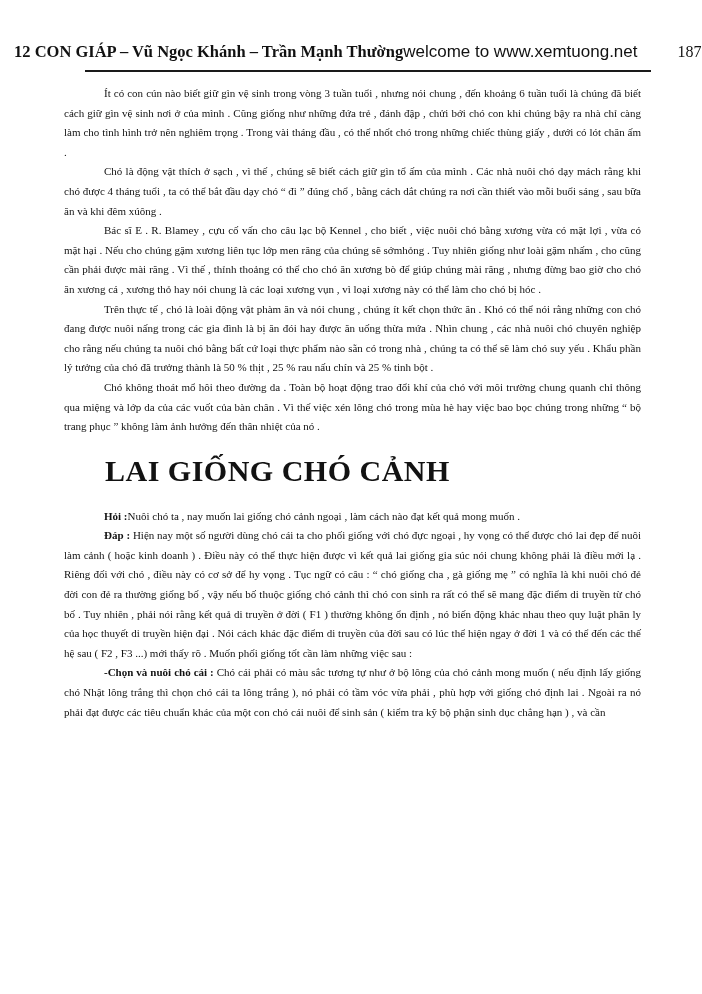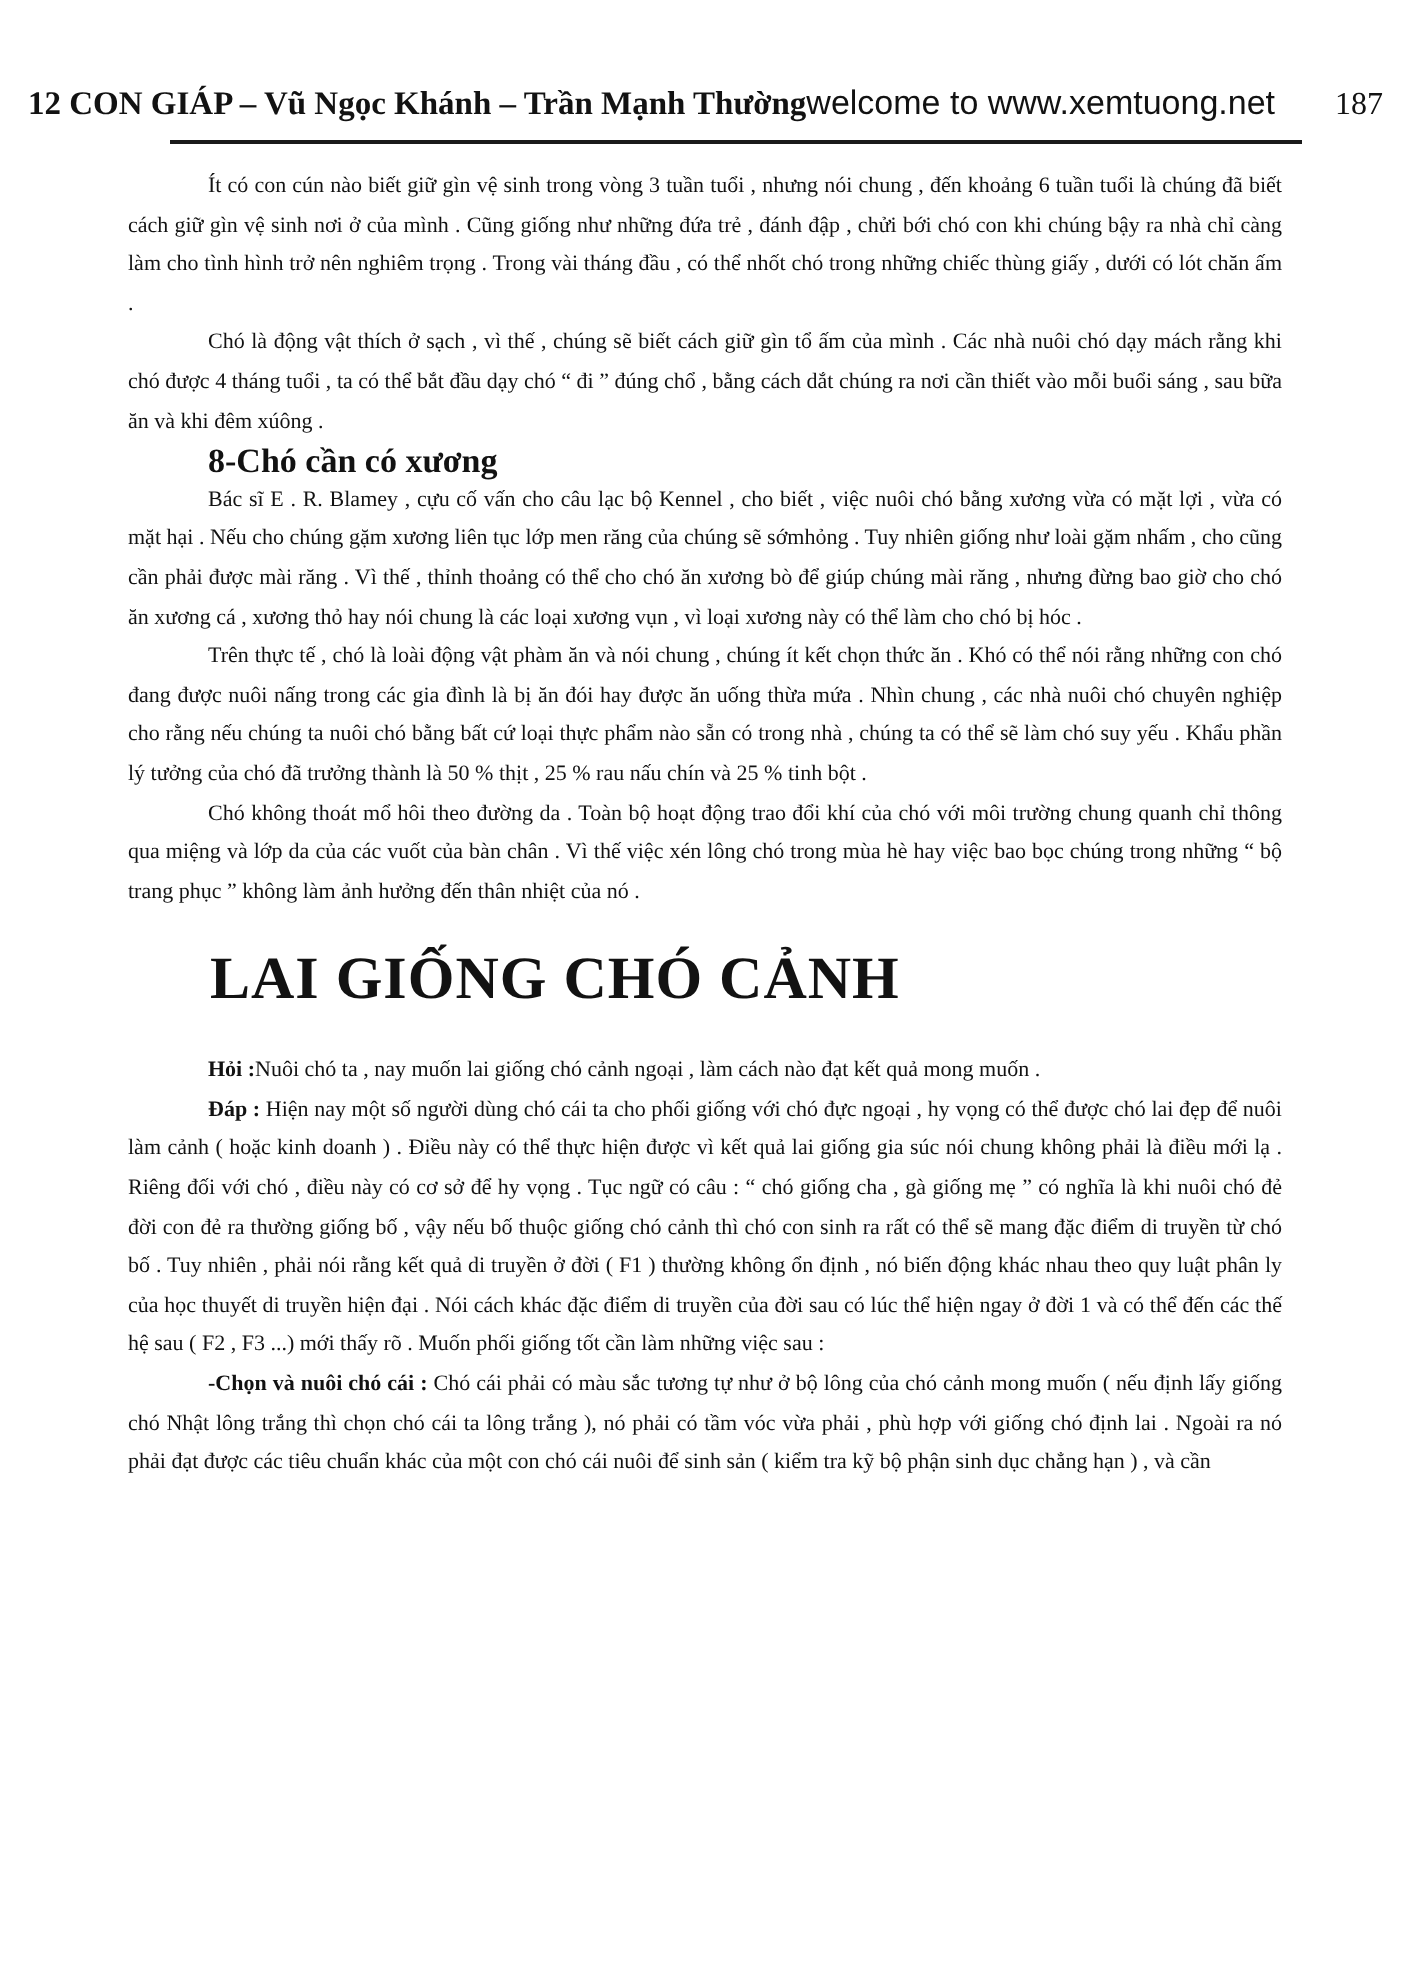--- a/index.html
+++ b/index.html
@@ -30,21 +30,21 @@
     white-space: nowrap;
   }
   .site-link {
     margin-left: auto;
     font-family: "Liberation Sans", sans-serif;
     font-size: 17px;
     color: #121212;
     white-space: nowrap;
   }
   .page-num {
-    margin-left: 30px;
+    margin-left: 40px;
     margin-right: 8px;
     font-size: 16px;
     white-space: nowrap;
   }
   .rule {
     position: absolute;
     top: 70px;
     left: 85px;
     width: 566px;
     height: 0;
@@ -87,21 +87,20 @@
 <div class="page">
   <div class="header">
     <span class="book-title">12 CON GIÁP – Vũ Ngọc Khánh – Trần Mạnh Thường</span>
     <span class="site-link">welcome to www.xemtuong.net</span>
     <span class="page-num">187</span>
   </div>
   <div class="rule"></div>
   <div class="body-text" id="content">
       <p class="para">Ít có con cún nào biết giữ gìn vệ sinh trong vòng 3 tuần tuổi , nhưng nói chung , đến khoảng 6 tuần tuổi là chúng đã biết cách giữ gìn vệ sinh nơi ở của mình . Cũng giống như những đứa trẻ , đánh đập , chửi bới chó con khi chúng bậy ra nhà chỉ càng làm cho tình hình trở nên nghiêm trọng . Trong vài tháng đầu , có thể nhốt chó trong những chiếc thùng giấy , dưới có lót chăn ấm .</p>
       <p class="para">Chó là động vật thích ở sạch , vì thế , chúng sẽ biết cách giữ gìn tổ ấm của mình . Các nhà nuôi chó dạy mách rằng khi chó được 4 tháng tuổi , ta có thể bắt đầu dạy chó “ đi ” đúng chổ , bằng cách dắt chúng ra nơi cần thiết vào mỗi buổi sáng , sau bữa ăn và khi đêm xúông .</p>
-      <p class="para heading">8-Chó cần có xương</p>
       <p class="para">Bác sĩ E . R. Blamey , cựu cố vấn cho câu lạc bộ Kennel , cho biết , việc nuôi chó bằng xương vừa có mặt lợi , vừa có mặt hại . Nếu cho chúng gặm xương liên tục lớp men răng của chúng sẽ sớmhỏng . Tuy nhiên giống như loài gặm nhấm , cho cũng cần phải được mài răng . Vì thế , thỉnh thoảng có thể cho chó ăn xương bò để giúp chúng mài răng , nhưng đừng bao giờ cho chó ăn xương cá , xương thỏ hay nói chung là các loại xương vụn , vì loại xương này có thể làm cho chó bị hóc .</p>
       <p class="para">Trên thực tế , chó là loài động vật phàm ăn và nói chung , chúng ít kết chọn thức ăn . Khó có thể nói rằng những con chó đang được nuôi nấng trong các gia đình là bị ăn đói hay được ăn uống thừa mứa . Nhìn chung , các nhà nuôi chó chuyên nghiệp cho rằng nếu chúng ta nuôi chó bằng bất cứ loại thực phẩm nào sẵn có trong nhà , chúng ta có thể sẽ làm chó suy yếu . Khẩu phần lý tưởng của chó đã trưởng thành là 50 % thịt , 25 % rau nấu chín và 25 % tinh bột .</p>
       <p class="para">Chó không thoát mổ hôi theo đường da . Toàn bộ hoạt động trao đổi khí của chó với môi trường chung quanh chỉ thông qua miệng và lớp da của các vuốt của bàn chân  . Vì thế việc xén lông chó trong mùa hè hay việc bao bọc chúng trong những “ bộ trang phục ” không làm ảnh hưởng đến thân nhiệt của nó .</p>
       <h1 class="chapter-title">LAI GIỐNG CHÓ CẢNH</h1>
       <p class="para"><b>Hỏi :</b>Nuôi chó ta , nay muốn lai giống chó cảnh ngoại , làm cách nào đạt kết quả mong muốn .</p>
       <p class="para"><b>Đáp : </b>Hiện nay một số người dùng chó cái ta cho phối giống với chó đực ngoại , hy vọng có thể được chó lai đẹp để nuôi làm cảnh ( hoặc kinh doanh ) . Điều này có thể thực hiện được vì kết quả lai giống gia súc nói chung không phải là điều mới lạ . Riêng đối với chó , điều này có cơ sở để hy vọng . Tục ngữ có câu : “ chó giống cha , gà giống mẹ ” có nghĩa là khi nuôi chó đẻ đời con đẻ ra thường giống bố , vậy nếu bố thuộc giống chó cảnh thì chó con sinh ra rất có thể sẽ mang đặc điểm di truyền từ chó bố . Tuy nhiên , phải nói rằng kết quả di truyền ở đời ( F1 ) thường không ổn định , nó biến động khác nhau theo quy luật phân ly của học thuyết di truyền hiện đại . Nói cách khác đặc điểm di truyền của đời sau có lúc thể hiện ngay ở đời 1 và có thể đến các thế hệ sau ( F2 , F3 ...) mới thấy rõ . Muốn phối giống tốt cần làm những việc sau :</p>
       <p class="para"><b>-Chọn và nuôi chó cái : </b>Chó cái phải có màu sắc tương tự như ở bộ lông của chó cảnh mong muốn ( nếu định lấy giống chó Nhật lông trắng thì chọn chó cái ta lông trắng ), nó phải có tầm vóc vừa phải , phù hợp với giống chó định lai . Ngoài ra nó phải đạt được các tiêu chuẩn khác của một con chó cái nuôi để sinh sản ( kiểm tra kỹ bộ phận sinh dục chẳng hạn ) , và cần</p>
     </div>
 </div>
 

